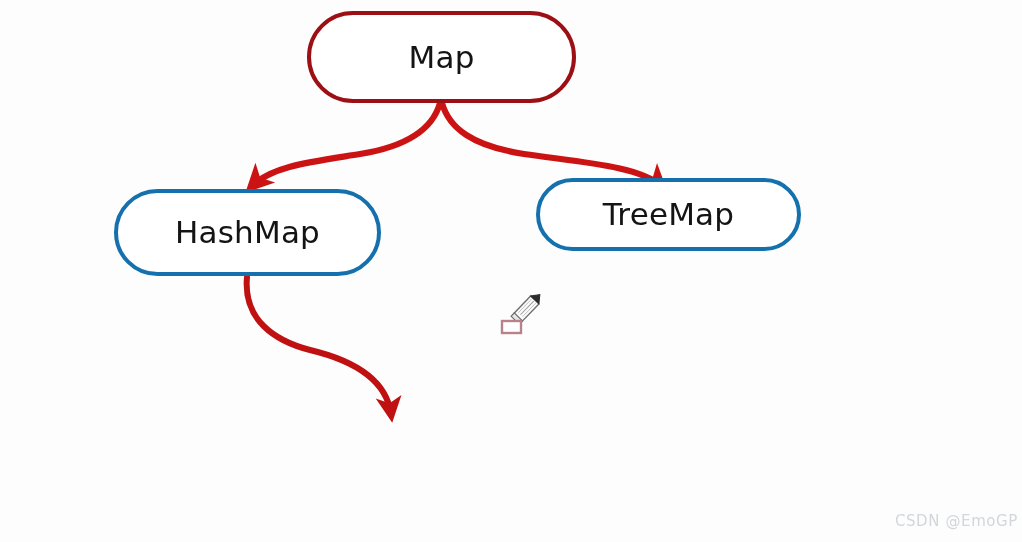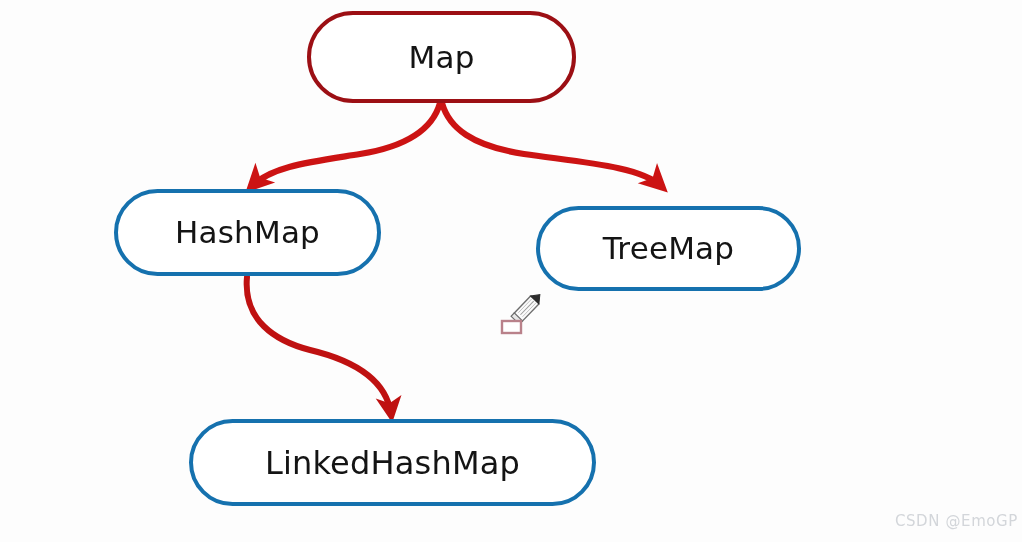--- a/index.html
+++ b/index.html
@@ -58,23 +58,23 @@
     left: 114px;
     top: 189px;
     width: 267px;
     height: 87px;
     border-width: 4px;
     border-color: #1571ae;
   }
   
   #node-treemap {
     left: 536px;
-    top: 206px;
+    top: 178px;
     width: 265px;
-    height: 85px;
+    height: 73px;
     border-width: 4px;
     border-color: #1571ae;
   }
   
   #node-linkedhashmap {
     left: 189px;
     top: 419px;
     width: 407px;
     height: 87px;
     border-width: 4px;
@@ -137,23 +137,20 @@
   </div>
 
   <div class="node" id="node-map">
     <span class="node-label">Map</span>
   </div>
 
   <div class="node" id="node-treemap">
     <span class="node-label">TreeMap</span>
   </div>
 
-  <div class="node" id="node-linkedhashmap">
-    <span class="node-label">LinkedHashMap</span>
-  </div>
 
   <svg id="pencil-cursor" viewBox="0 0 52 44" xmlns="http://www.w3.org/2000/svg">
 
     <g transform="rotate(44 27 19)">
       <rect x="18.5" y="4.5" width="11.5" height="25.5" rx="1.2" fill="#fbfbfb" stroke="#6e6e6e" stroke-width="1.4"></rect>
       <line x1="24.2" y1="6.5" x2="24.2" y2="25.5" stroke="#9a9a9a" stroke-width="1"></line>
       <line x1="21.3" y1="6.5" x2="21.3" y2="25.5" stroke="#b8b8b8" stroke-width="0.8"></line>
       <line x1="27.1" y1="6.5" x2="27.1" y2="25.5" stroke="#b8b8b8" stroke-width="0.8"></line>
 
       <path d="M 18.5 5 L 24.2 -2.4 L 30 5 Z" fill="#2c2c2c" stroke="#2c2c2c" stroke-width="1"></path>

